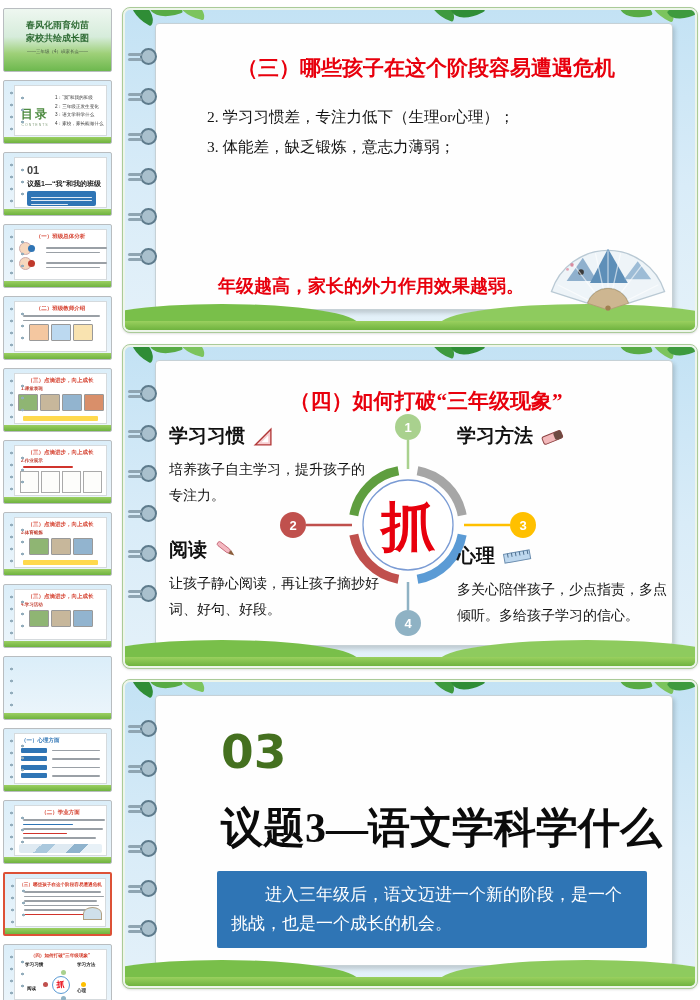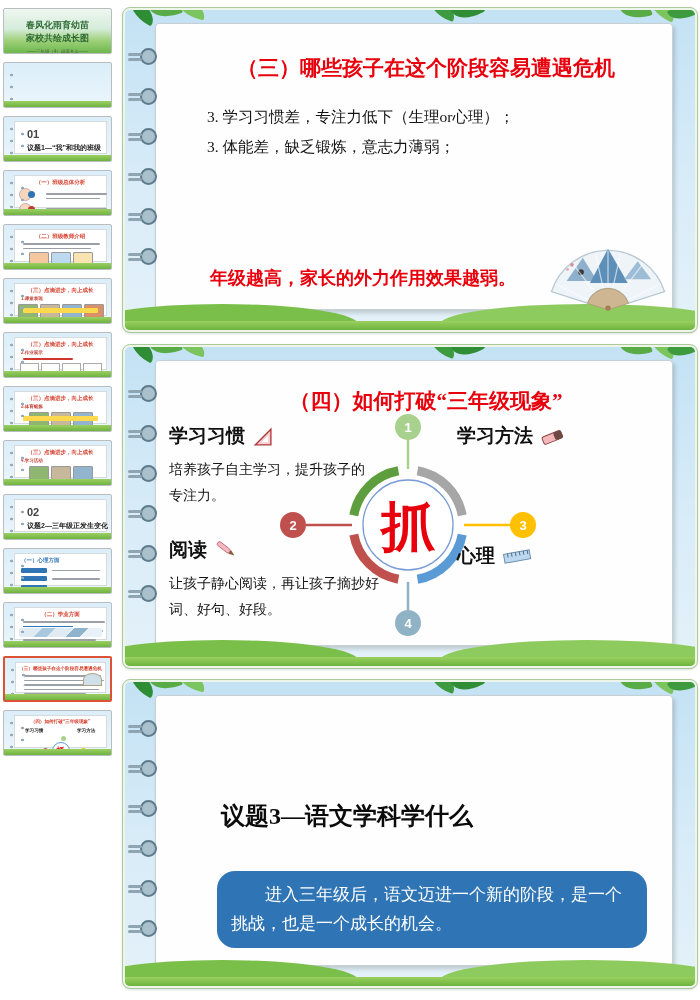--- a/index.html
+++ b/index.html
@@ -2,21 +2,21 @@
 <html><head>
 <meta charset="utf-8">
 <style>
   html,body{margin:0;padding:0;}
   body{width:700px;height:1000px;position:relative;background:#ffffff;overflow:hidden;
        font-family:"Liberation Sans","DejaVu Sans",sans-serif;}
   .kai{font-family:"Liberation Serif","DejaVu Serif",serif;}
 
   
   .sidebar{position:absolute;left:0;top:0;width:118px;height:1000px;background:#fff;padding-top:8px;box-sizing:border-box;}
-  .thumb{position:relative;width:109px;height:46px;margin:0 0 8px 3px;background:linear-gradient(#dbeef9,#ecf5fb);
+  .thumb{position:relative;width:109px;height:64px;margin:0 0 8px 3px;background:linear-gradient(#dbeef9,#ecf5fb);
          border:1px solid #b9bdc0;border-radius:2px;overflow:hidden;box-sizing:border-box;cursor:pointer;}
   .thumb.selected{border:2px solid #dd5136;}
   .t-page{position:absolute;left:10px;right:4px;top:4px;bottom:7px;background:#fff;border:1px solid #d5dadd;}
   .t-dots{position:absolute;left:5px;top:6px;bottom:6px;width:5px;
           background-image:radial-gradient(circle,#93adbc 1.3px,rgba(0,0,0,0) 1.6px);background-size:5px 12px;background-repeat:repeat-y;}
   .t-grass{position:absolute;bottom:0;left:0;right:0;height:6px;background:linear-gradient(#9ccf62,#6fب33f,#6fb33f);background:linear-gradient(#9ccf62,#6fb33f);}
   .t-title{font-size:5.5px;font-weight:bold;color:#d43c2a;text-align:center;margin-top:3px;line-height:1.35;}
   .t-title.blue{color:#2f75b5;}
   .t-sub{font-size:4.5px;color:#c0392b;margin:2px 0 0 6px;font-weight:bold;}
   .tline{height:1.5px;background:#9aa0a6;border-radius:1px;margin:3px 8px 0 8px;}
@@ -64,44 +64,57 @@
   .ring{position:absolute;left:15px;width:17px;height:17px;background:#a9c0cd;border:2px solid #5e7b8c;border-radius:50%;box-sizing:border-box;z-index:4;}
   .ring::before,.ring::after{content:'';position:absolute;left:-14px;width:14px;height:2.5px;background:#8fa5b2;border-radius:2px;}
   .ring::before{top:3px;}.ring::after{top:8px;}
   .leaf{position:absolute;width:30px;height:17px;background:#57a448;border-radius:2px 100% 2px 100%;z-index:3;}
   .hill{position:absolute;bottom:-16px;height:42px;border-radius:50% 50% 0 0;z-index:2;}
   .hill-l{left:-40px;width:48%;background:#79bf4a;}
   .hill-r{right:-40px;width:52%;background:#8ecb5e;}
   .ground{position:absolute;bottom:0;left:0;right:0;height:9px;background:linear-gradient(#9ad05f,#6fb33f);z-index:2;}
   .s-title{position:absolute;margin:0;left:70px;right:38px;text-align:center;color:#e8000d;font-weight:bold;font-size:21px;z-index:5;}
   .s1-list{position:absolute;left:82px;right:42px;top:92px;margin:0;padding:0;list-style:none;font-size:15.5px;line-height:1.92;color:#141414;z-index:5;}
-  .s1-emph{position:absolute;left:85px;top:256px;margin:0;font-size:18px;font-weight:bold;color:#e8000d;z-index:5;}
+  .s1-emph{position:absolute;left:85px;top:256px;margin:8px;font-size:18px;font-weight:bold;color:#e8000d;z-index:5;}
   .fan{position:absolute;right:24px;bottom:16px;z-index:5;}
   .quad{position:absolute;z-index:5;}
   .q-head{display:flex;align-items:center;gap:7px;font-size:19px;font-weight:bold;color:#111;}
   .q-body{margin-top:8px;font-size:14px;line-height:1.85;color:#141414;}
   .hub{position:absolute;left:150px;top:58px;z-index:4;}
   .node-num{fill:#fff;font-size:13px;font-weight:bold;font-family:"Liberation Sans",sans-serif;}
   .zhua{fill:#e8000d;font-size:54px;font-weight:bold;font-family:"Liberation Serif","DejaVu Serif",serif;}
   .s3-number{position:absolute;left:96px;top:42px;margin:0;font-size:47px;font-weight:600;color:#44701f;z-index:5;font-family:"DejaVu Sans",sans-serif;}
-  .s3-title{position:absolute;left:96px;top:118px;margin:0;font-size:24px;font-weight:600;color:#0b0b0b;z-index:5;}
-  .s3-callout{position:absolute;left:92px;top:172px;width:430px;box-sizing:border-box;background:#2f75b5;border-radius:18px;
+  .s3-title{position:absolute;left:96px;top:118px;margin:0;font-size:42px;font-weight:600;color:#0b0b0b;z-index:5;}
+  .s3-callout{position:absolute;left:92px;top:172px;width:430px;box-sizing:border-box;background:#2f75b5;border-radius:2px;
               color:#fff;font-size:17px;line-height:1.72;padding:9px 14px 10px;text-indent:2em;z-index:5;}
 </style>
 </head>
 <body>
 
 <nav class="sidebar">
   <div id="thumbs">
       <div class="thumb kind-cover cover">
         <div class="cov-l1">春风化雨育幼苗</div>
         <div class="cov-l2">家校共绘成长图</div>
         <div class="cov-sub">——三年级（4）班家长会——</div>
       </div>
       <div class="thumb kind-toc">
+        <div class="t-page">
+          <div class="toc-head">
+            <div class="toc-big">目录</div>
+            <div class="toc-eng">CONTENTS</div>
+          </div>
+          <div class="toc-items">
+            <div class="toc-it">1：“我”和我的班级</div>
+            <div class="toc-it">2：三年级正发生变化</div>
+            <div class="toc-it">3：语文学科学什么</div>
+            <div class="toc-it">4：家校，家长能做什么</div>
+          </div>
+          <div class="t-dots"></div>
+        </div>
         <div class="t-dots"></div>
         <div class="t-grass"></div>
       </div>
       <div class="thumb kind-section">
         <div class="t-page">
           <span class="sec-num">01</span>
           <div class="sec-title">议题1—“我”和我的班级</div>
           <div class="sec-box">
             <div class="sec-line"></div>
             <div class="sec-line"></div>
@@ -208,30 +221,20 @@
             <div class="pic" style="background: rgb(143, 181, 115);"></div>
             <div class="pic" style="background: rgb(199, 183, 155);"></div>
             <div class="pic" style="background: rgb(146, 180, 207);"></div>
           </div>
           <div class="t-dots"></div>
         </div>
         <div class="t-dots"></div>
         <div class="t-grass"></div>
       </div>
       <div class="thumb kind-section">
-        <div class="t-page">
-          <span class="sec-num">02</span>
-          <div class="sec-title">议题2—三年级正发生变化</div>
-          <div class="sec-box">
-            <div class="sec-line"></div>
-            <div class="sec-line"></div>
-            <div class="sec-line" style="width: 60%;"></div>
-          </div>
-          <div class="t-dots"></div>
-        </div>
         <div class="t-dots"></div>
         <div class="t-grass"></div>
       </div>
       <div class="thumb kind-bars">
         <div class="t-page">
           <div class="t-title blue" style="text-align: left; margin-left: 6px;">（一）心理方面</div>
           <div class="bar-row">
             <div class="bluebar"></div>
             <div class="tline" style="width: 100%;"></div>
           </div>
@@ -300,21 +303,21 @@
       </div>
     </div>
 </nav>
 
 <main class="main">
 
   <article class="slide kai" style="top:8px;height:324px;">
     <div class="page"></div>
     <h2 class="s-title" style="top:44px;">（三）哪些孩子在这个阶段容易遭遇危机</h2>
     <ul class="s1-list">
-      <li>3. 学习习惯差，专注力低下（生理or心理）；</li>
+      <li>2. 学习习惯差，专注力低下（生理or心理）；</li>
       <li>3. 体能差，缺乏锻炼，意志力薄弱；</li>
     </ul>
     <p class="s1-emph">年级越高，家长的外力作用效果越弱。</p>
     <svg class="fan" width="126" height="100" viewBox="0 0 140 110">
       <path d="M7.2 85.6 A66 66 0 0 1 132.8 85.6 L92.8 98.6 A24 24 0 0 0 47.2 98.6 Z" fill="#eef4f8" stroke="#b9c9d4" stroke-width="1.5"></path>
       <path d="M24 74 L42 48 L58 74 Z" fill="#8fb0cd"></path>
       <path d="M50 76 L70 38 L92 76 Z" fill="#5e8fb8"></path>
       <path d="M88 72 L103 52 L118 72 Z" fill="#9dbcd6"></path>
       <circle cx="40" cy="64" r="3.2" fill="#3a3a3a"></circle>
       <circle cx="30" cy="56" r="2" fill="#d98ca0"></circle>
@@ -400,20 +403,21 @@
                 <line x1="6" y1="4" x2="6" y2="8"></line>
                 <line x1="10" y1="4" x2="10" y2="8"></line>
                 <line x1="14" y1="4" x2="14" y2="8"></line>
                 <line x1="18" y1="4" x2="18" y2="8"></line>
                 <line x1="22" y1="4" x2="22" y2="8"></line>
                 <line x1="26" y1="4" x2="26" y2="8"></line>
               </g>
             </g>
         </svg>
         </div>
+      <div class="q-body">多关心陪伴孩子，少点指责，多点倾听。多给孩子学习的信心。</div>
     </section>
 
     <svg class="hub" width="270" height="235" viewBox="0 0 270 235">
       <line x1="133" y1="35" x2="133" y2="64" stroke-width="2.5" stroke="#a9d18e"></line>
       <line x1="31" y1="120" x2="77" y2="120" stroke-width="2.5" stroke="#c0504d"></line>
       <line x1="189" y1="120" x2="235" y2="120" stroke-width="2.5" stroke="#ffc000"></line>
       <line x1="133" y1="177" x2="133" y2="205" stroke-width="2.5" stroke="#8fb2c4"></line>
       <path d="M123.4 65.8 A55 55 0 0 0 78.8 110.4" fill="none" stroke-width="9" stroke="#5f9e3f"></path>
       <path d="M142.5 65.8 A55 55 0 0 1 187.2 110.4" fill="none" stroke-width="9" stroke="#a6a6a6"></path>
       <path d="M187.2 129.6 A55 55 0 0 1 142.5 174.2" fill="none" stroke-width="9" stroke="#5b9bd5"></path>
@@ -443,20 +447,21 @@
       <div class="leaf" style="left: 87%; top: -8px; transform: rotate(-15deg); background: rgb(88, 171, 69);"></div>
       <div class="leaf" style="left: 91.5%; top: -10px; transform: rotate(25deg); background: rgb(124, 196, 93);"></div>
       <div class="leaf" style="left: 95.5%; top: -7px; transform: rotate(-30deg); background: rgb(62, 154, 62);"></div>
       <div class="hill hill-l"></div>
       <div class="hill hill-r"></div>
       <div class="ground"></div>
     </article>
 
   <article class="slide kai" style="top:680px;height:308px;">
     <div class="page"></div>
+    <p class="s3-number">03</p>
     <h2 class="s3-title">议题3—语文学科学什么</h2>
     <p class="s3-callout">进入三年级后，语文迈进一个新的阶段，是一个挑战，也是一个成长的机会。</p>
   <div class="ring" style="top: 38px;"></div>
       <div class="ring" style="top: 78px;"></div>
       <div class="ring" style="top: 118px;"></div>
       <div class="ring" style="top: 158px;"></div>
       <div class="ring" style="top: 198px;"></div>
       <div class="ring" style="top: 238px;"></div>
       <div class="leaf" style="left: 0.4%; top: -7px; transform: rotate(30deg); background: rgb(47, 141, 54);"></div>
       <div class="leaf" style="left: 4.5%; top: -9px; transform: rotate(-20deg); background: rgb(88, 171, 69);"></div>

